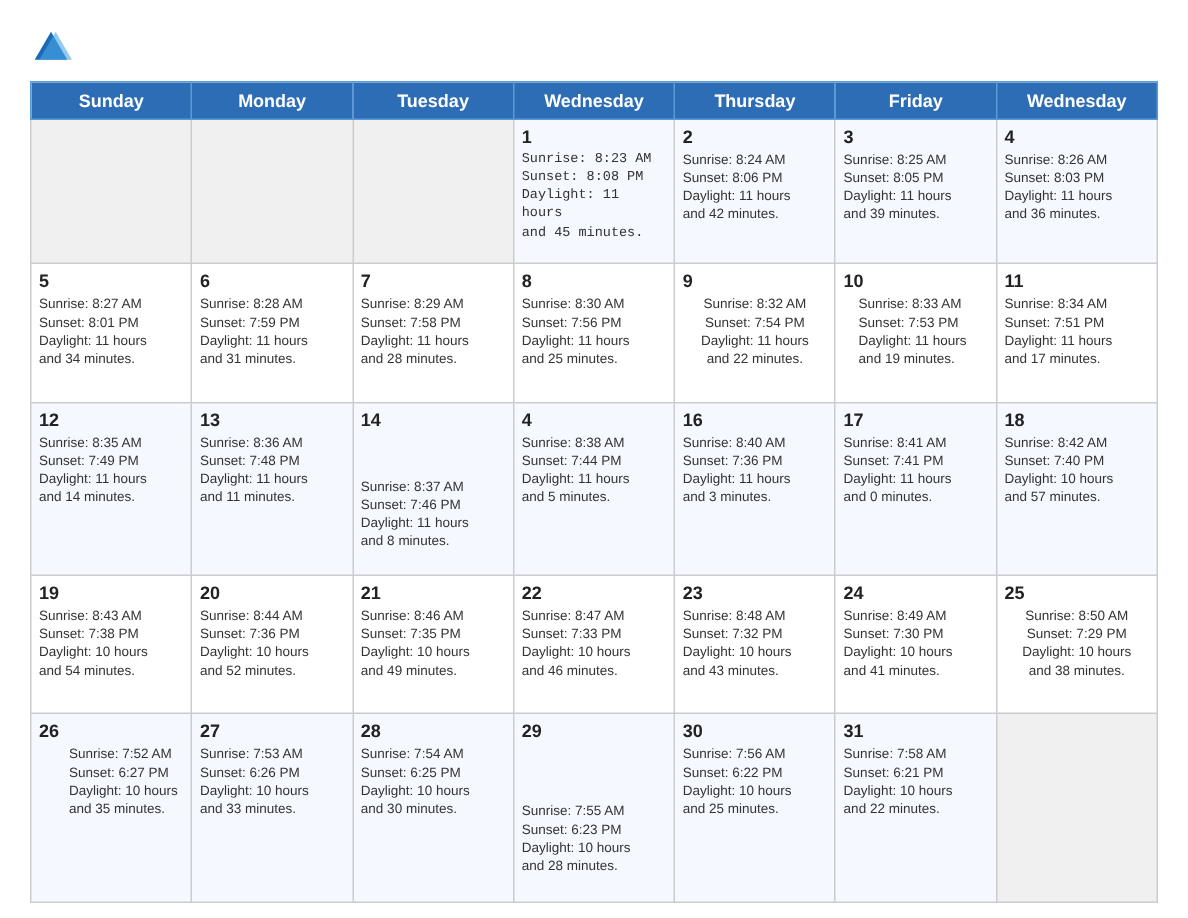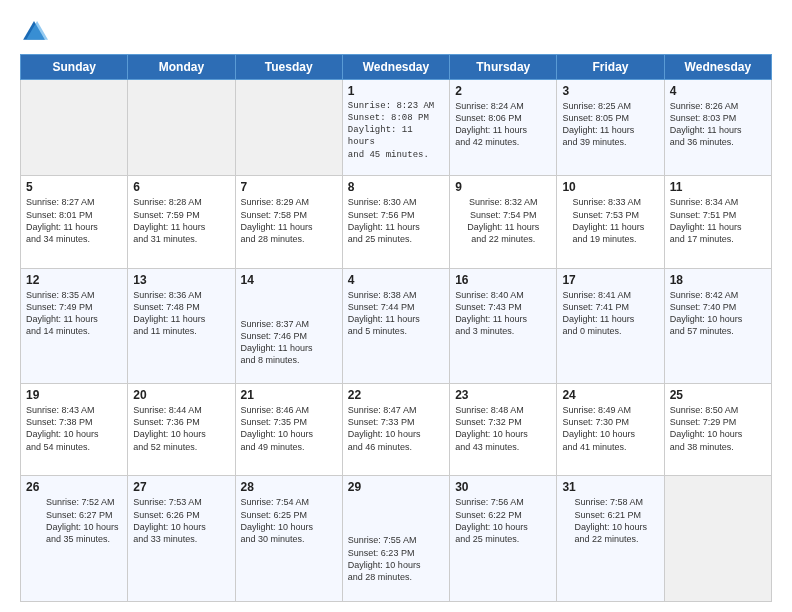--- a/index.html
+++ b/index.html
@@ -242,21 +242,21 @@
           <td>
             <span class="day-num">4</span>
             <div class="cell-text" style="white-space: pre-line;">Sunrise: 8:38 AM
 Sunset: 7:44 PM
 Daylight: 11 hours
 and 5 minutes.</div>
           </td>
           <td>
             <span class="day-num">16</span>
             <div class="cell-text" style="white-space: pre-line;">Sunrise: 8:40 AM
-Sunset: 7:43 PM
+Sunset: 7:36 PM
 Daylight: 11 hours
 and 3 minutes.</div>
           </td>
           <td>
             <span class="day-num">17</span>
             <div class="cell-text" style="white-space: pre-line;">Sunrise: 8:41 AM
 Sunset: 7:41 PM
 Daylight: 11 hours
 and 0 minutes.</div>
           </td>
@@ -306,21 +306,21 @@
           </td>
           <td>
             <span class="day-num">24</span>
             <div class="cell-text" style="white-space: pre-line;">Sunrise: 8:49 AM
 Sunset: 7:30 PM
 Daylight: 10 hours
 and 41 minutes.</div>
           </td>
           <td>
             <span class="day-num">25</span>
-            <div class="cell-text" style="white-space: pre-line;">Sunrise: 8:50 AM
+            <div class="cell-text" style="white-space: pre-line; text-align: center;">Sunrise: 8:50 AM
 Sunset: 7:29 PM
 Daylight: 10 hours
 and 38 minutes.</div>
           </td>
         </tr>
         <tr>
           <td>
             <span class="day-num">26</span>
             <div class="cell-text" style="white-space: pre-line; margin-left: 20px;">Sunrise: 7:52 AM
 Sunset: 6:27 PM
@@ -350,21 +350,21 @@
           </td>
           <td>
             <span class="day-num">30</span>
             <div class="cell-text" style="white-space: pre-line;">Sunrise: 7:56 AM
 Sunset: 6:22 PM
 Daylight: 10 hours
 and 25 minutes.</div>
           </td>
           <td>
             <span class="day-num">31</span>
-            <div class="cell-text" style="white-space: pre-line; margin-left: 12px;">Sunrise: 7:58 AM
+            <div class="cell-text" style="white-space: pre-line;">Sunrise: 7:58 AM
 Sunset: 6:21 PM
 Daylight: 10 hours
 and 22 minutes.</div>
           </td>
           <td class="empty"></td>
         </tr>
       </tbody>
   </table>
 </div>
 

